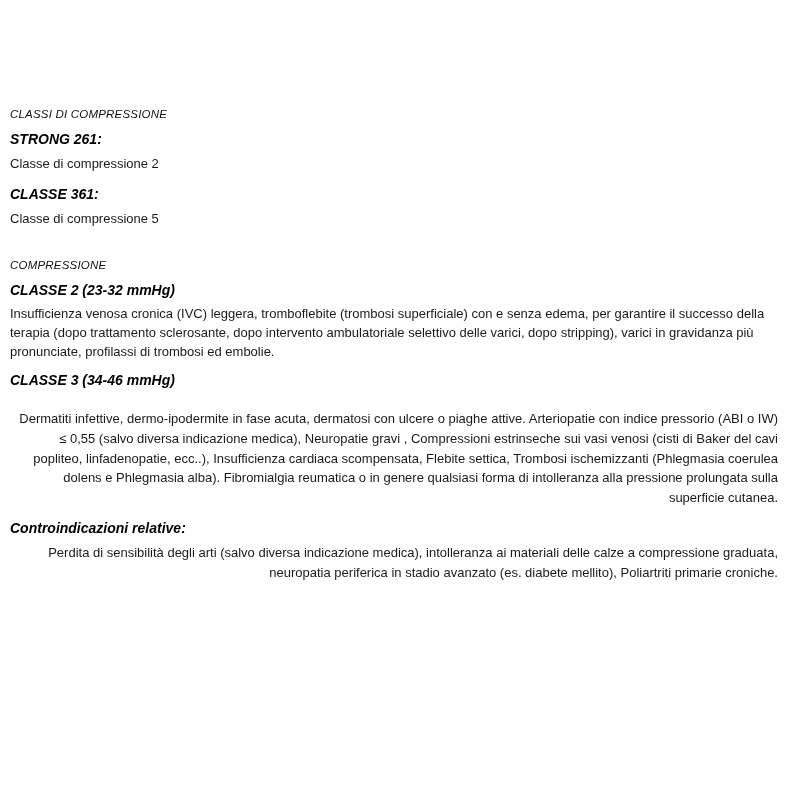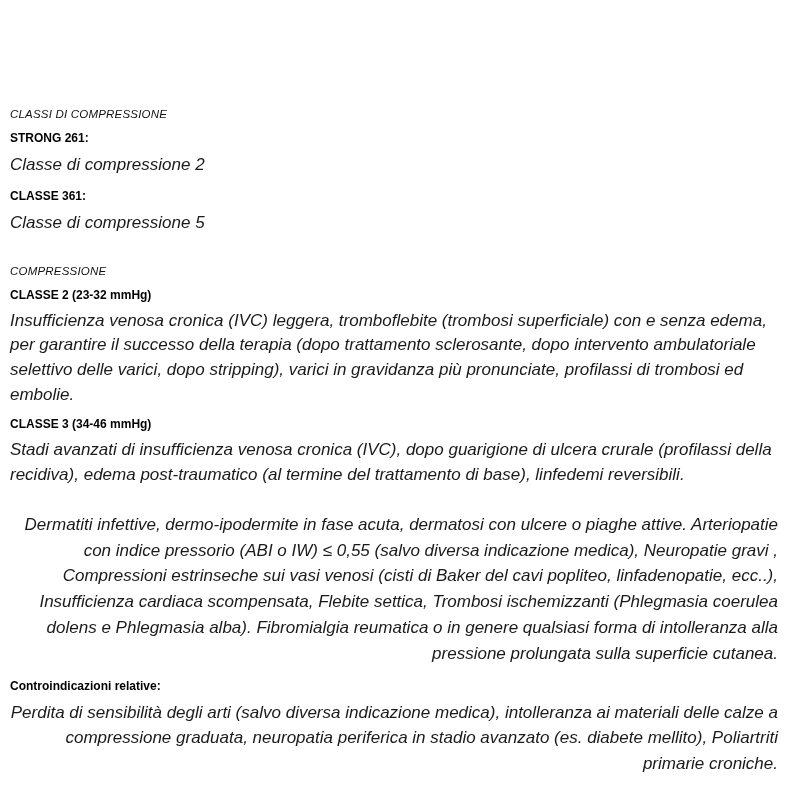--- a/index.html
+++ b/index.html
@@ -27,31 +27,31 @@
   .sec-title {
     font-style: italic;
     font-size: 11.5px;
     letter-spacing: 0.2px;
     color: #111111;
     margin: 0 0 9px 0;
     line-height: 1.2;
   }
   .sub-head {
     font-weight: bold;
-    font-size: 12px;
+    font-size: 14px;
     color: #000000;
     margin: 0 0 6px 0;
     line-height: 1.25;
+    font-style: italic;
   }
   .body-text {
-    font-size: 17px;
+    font-size: 13px;
     color: #1a1a1a;
     margin: 0 0 6px 0;
     line-height: 1.42;
-    font-style: italic;
   }
   .gap-md { height: 14px; }
   .gap-lg { height: 18px; }
 
   .block-compression .sub-head { margin-bottom: 7px; }
   .block-compression .body-text { margin-bottom: 12px; }
 
   .indic-body {
     line-height: 1.45;
     margin-bottom: 10px;
@@ -78,21 +78,20 @@
     <div class="body-text">Classe di compressione 5</div>
   </div>
 
   <div class="gap-lg"></div>
 
   <div class="section">
     <div class="sec-title">COMPRESSIONE</div>
     <div class="sub-head">CLASSE 2 (23-32 mmHg)</div>
     <div class="body-text indic-body">Insufficienza venosa cronica (IVC) leggera, tromboflebite (trombosi superficiale) con e senza edema, per garantire il successo della terapia (dopo trattamento sclerosante, dopo intervento ambulatoriale selettivo delle varici, dopo stripping), varici in gravidanza più pronunciate, profilassi di trombosi ed embolie.</div>
     <div class="sub-head">CLASSE 3 (34-46 mmHg)</div>
-    <div class="body-text indic-body">Stadi avanzati di insufficienza venosa cronica (IVC), dopo guarigione di ulcera crurale (profilassi della recidiva), edema post-traumatico (al termine del trattamento di base), linfedemi reversibili.</div>
   </div>
 
   <div class="gap-md"></div>
 
   <div class="section">
     <div class="body-text controind-body">Dermatiti infettive, dermo-ipodermite in fase acuta, dermatosi con ulcere o piaghe attive. Arteriopatie con indice pressorio (ABI o IW) ≤ 0,55 (salvo diversa indicazione medica), Neuropatie gravi , Compressioni estrinseche sui vasi venosi (cisti di Baker del cavi popliteo, linfadenopatie, ecc..), Insufficienza cardiaca scompensata, Flebite settica, Trombosi ischemizzanti (Phlegmasia coerulea dolens e Phlegmasia alba). Fibromialgia reumatica o in genere qualsiasi forma di intolleranza alla pressione prolungata sulla superficie cutanea.</div>
     <div class="sub-head">Controindicazioni relative:</div>
     <div class="body-text controind-body">Perdita di sensibilità degli arti (salvo diversa indicazione medica), intolleranza ai materiali delle calze a compressione graduata, neuropatia periferica in stadio avanzato (es. diabete mellito), Poliartriti primarie croniche.</div>
   </div>
 

